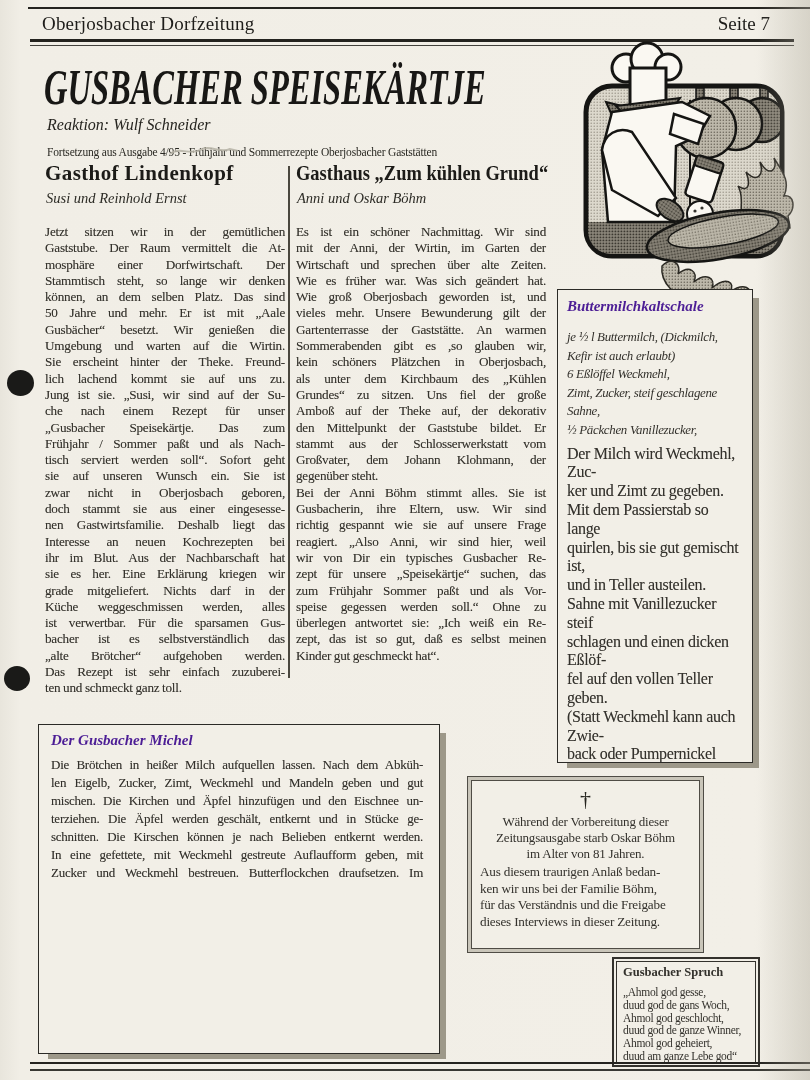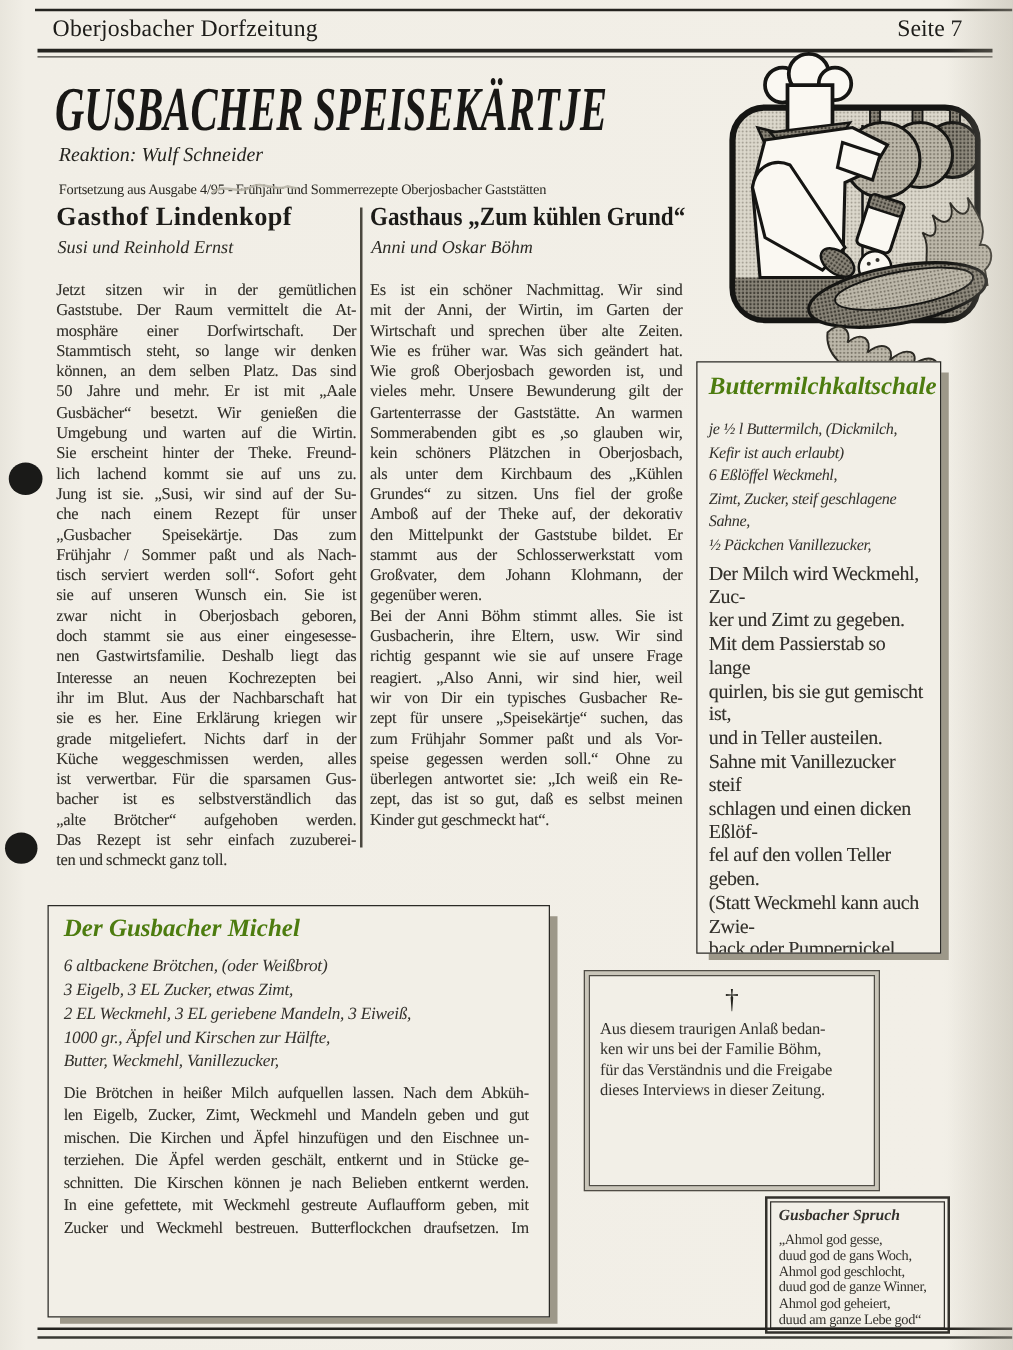--- a/index.html
+++ b/index.html
@@ -21,37 +21,37 @@
   .reaction{font-size:16px;font-style:italic;color:#25241f;}
   .continuation{font-size:11.5px;letter-spacing:-.2px;color:#2a2923;}
   .art-h2{font-size:21px;font-weight:bold;color:#1c1b18;white-space:nowrap;line-height:1.1;}
   .art-by{font-size:14.5px;font-style:italic;color:#2c2b25;}
   .body-txt{font-size:13.2px;line-height:16.3px;letter-spacing:-.25px;word-spacing:-.3px;color:#34322c;}
   .lastline{text-align:left;white-space:pre-line;}
   .col-divider{position:absolute;width:1.6px;background:#4a473e;}
   .box{position:absolute;border:1.6px solid #2b2a26;background:#f2efe7;box-sizing:border-box;overflow:hidden;}
   .shadowed{box-shadow:8px 7px 0 -2px #9d9889;}
   .bm{padding:8px 9px 0 9px;}
-  .bm-title{font-size:20px;font-weight:bold;font-style:italic;color:#4d7c0f;}
+  .bm-title{font-size:15px;font-weight:bold;font-style:italic;color:#4c1d95;}
   .bm-ing{margin-top:13px;font-size:12.9px;font-style:italic;line-height:18.6px;letter-spacing:-.3px;}
   .bm-steps{margin-top:5px;font-size:16px;line-height:18.8px;letter-spacing:-.3px;}
   .bm-var-title{margin-top:7px;font-size:13px;font-weight:bold;}
   .bm-var{margin-top:1px;font-size:12.9px;line-height:16.8px;letter-spacing:-.3px;}
   .mi{padding:7px 16px 0 12px;font-family:Liberation Serif, serif;}
   .mi-ing{margin-top:8px;font-size:13.8px;font-style:italic;line-height:19px;letter-spacing:-.2px;}
   .mi-body{margin-top:7px;font-size:13px;line-height:18px;letter-spacing:-.25px;word-spacing:-.3px;}
   .obit-outer{position:absolute;border:1.2px solid #4f4c45;background:#c9c5b9;padding:3px;box-sizing:border-box;}
   .obit-inner{border:1.2px solid #4f4c45;background:#f2efe7;width:100%;height:100%;box-sizing:border-box;
               padding:3px 8px;overflow:hidden;}
   .obit-cross{text-align:center;font-size:22px;line-height:26px;margin-top:2px;color:#26251f;}
   .obit-center{margin-top:2px;text-align:center;font-size:13px;line-height:15.8px;letter-spacing:-.2px;}
   .obit-left{margin-top:3px;font-size:13.2px;line-height:16.4px;letter-spacing:-.2px;}
   .spruch-outer{position:absolute;border:2px solid #33312c;padding:2px;background:#f2efe7;box-sizing:border-box;}
   .spruch-inner{border:1px solid #33312c;width:100%;height:100%;box-sizing:border-box;padding:3px 6px;overflow:hidden;}
-  .spruch-title{font-size:12.5px;font-weight:bold;font-style:italic;}
+  .spruch-title{font-size:12.5px;font-weight:bold;}
   .spruch-poem{margin-top:6px;font-size:11.5px;line-height:12.8px;letter-spacing:-.3px;}
   .hole{position:absolute;background:#1a1a18;border-radius:50%;}
   .margin-shade{position:absolute;right:0;top:0;width:52px;height:1080px;pointer-events:none;
     background:linear-gradient(to left, rgba(185,180,166,.38), rgba(185,180,166,0));}
   .soft{text-shadow:0 0 .4px rgba(45,43,38,.35);}
 </style>
 </head>
 <body>
 
 <div class="page">
@@ -192,21 +192,21 @@
 vieles mehr. Unsere Bewunderung gilt der
 Gartenterrasse der Gaststätte. An warmen
 Sommerabenden gibt es ,so glauben wir,
 kein schöners Plätzchen in Oberjosbach,
 als unter dem Kirchbaum des „Kühlen
 Grundes“ zu sitzen. Uns fiel der große
 Amboß auf der Theke auf, der dekorativ
 den Mittelpunkt der Gaststube bildet. Er
 stammt aus der Schlosserwerkstatt vom
 Großvater, dem Johann Klohmann, der</div>
-    <div class="lastline">gegenüber weren.</div>
+    <div class="lastline">gegenüber steht.</div>
     <div class="just">Bei der Anni Böhm stimmt alles. Sie ist
 Gusbacherin, ihre Eltern, usw.  Wir sind
 richtig gespannt wie sie auf unsere Frage
 reagiert. „Also Anni, wir sind hier, weil
 wir von Dir ein typisches Gusbacher Re-
 zept für unsere „Speisekärtje“ suchen, das
 zum Frühjahr Sommer paßt und als Vor-
 speise gegessen werden soll.“ Ohne zu
 überlegen antwortet sie: „Ich weiß ein Re-
 zept, das ist so gut, daß es selbst meinen</div>
@@ -238,37 +238,35 @@
 Dickmilch in einen Teller gießen.
 Zucker und Zimt mischen und
 den Teller komplett abstreuen.</div>
   </div>
 
   <div class="hole" style="left:7px;top:370px;width:27px;height:26px;"></div>
   <div class="hole" style="left:4px;top:666px;width:26px;height:25px;"></div>
 
   <div class="box shadowed mi" style="left:38px;top:724px;width:402px;height:330px;">
     <div class="bm-title">Der Gusbacher Michel</div>
-    <div class="mi-ing pre">6 altbackene Brötchen, (oder Weißbrot)
-3 Eigelb, 3 EL Zucker, etwas Zimt,
-2 EL Weckmehl, 3 EL geriebene Mandeln, 3 Eiweiß,
-1000 gr., Äpfel und Kirschen zur Hälfte,
-Butter, Weckmehl, Vanillezucker,</div>
     <div class="mi-body just soft">Die Brötchen in heißer Milch aufquellen lassen. Nach dem Abküh-
 len Eigelb, Zucker, Zimt, Weckmehl und Mandeln geben und gut
 mischen. Die Kirchen  und Äpfel hinzufügen und den Eischnee un-
 terziehen. Die Äpfel werden geschält, entkernt und in Stücke ge-
 schnitten. Die Kirschen können je nach Belieben entkernt werden.
 In eine gefettete, mit Weckmehl gestreute Auflaufform geben, mit
 Zucker und Weckmehl bestreuen. Butterflockchen draufsetzen. Im</div>
   </div>
 
   <div class="obit-outer" style="left:467px;top:776px;width:237px;height:177px;">
     <div class="obit-inner">
       <div class="obit-cross">†</div>
+      <div class="obit-center pre">Während der Vorbereitung dieser
+Zeitungsausgabe starb Oskar Böhm
+im Alter von 81 Jahren.</div>
       <div class="obit-left pre">Aus diesem traurigen Anlaß bedan-
 ken wir uns bei der Familie Böhm,
 für das Verständnis und die Freigabe
 dieses Interviews in dieser Zeitung.</div>
     </div>
   </div>
 
   <div class="spruch-outer" style="left:612px;top:957px;width:148px;height:110px;">
     <div class="spruch-inner">
       <div class="spruch-title">Gusbacher  Spruch</div>

